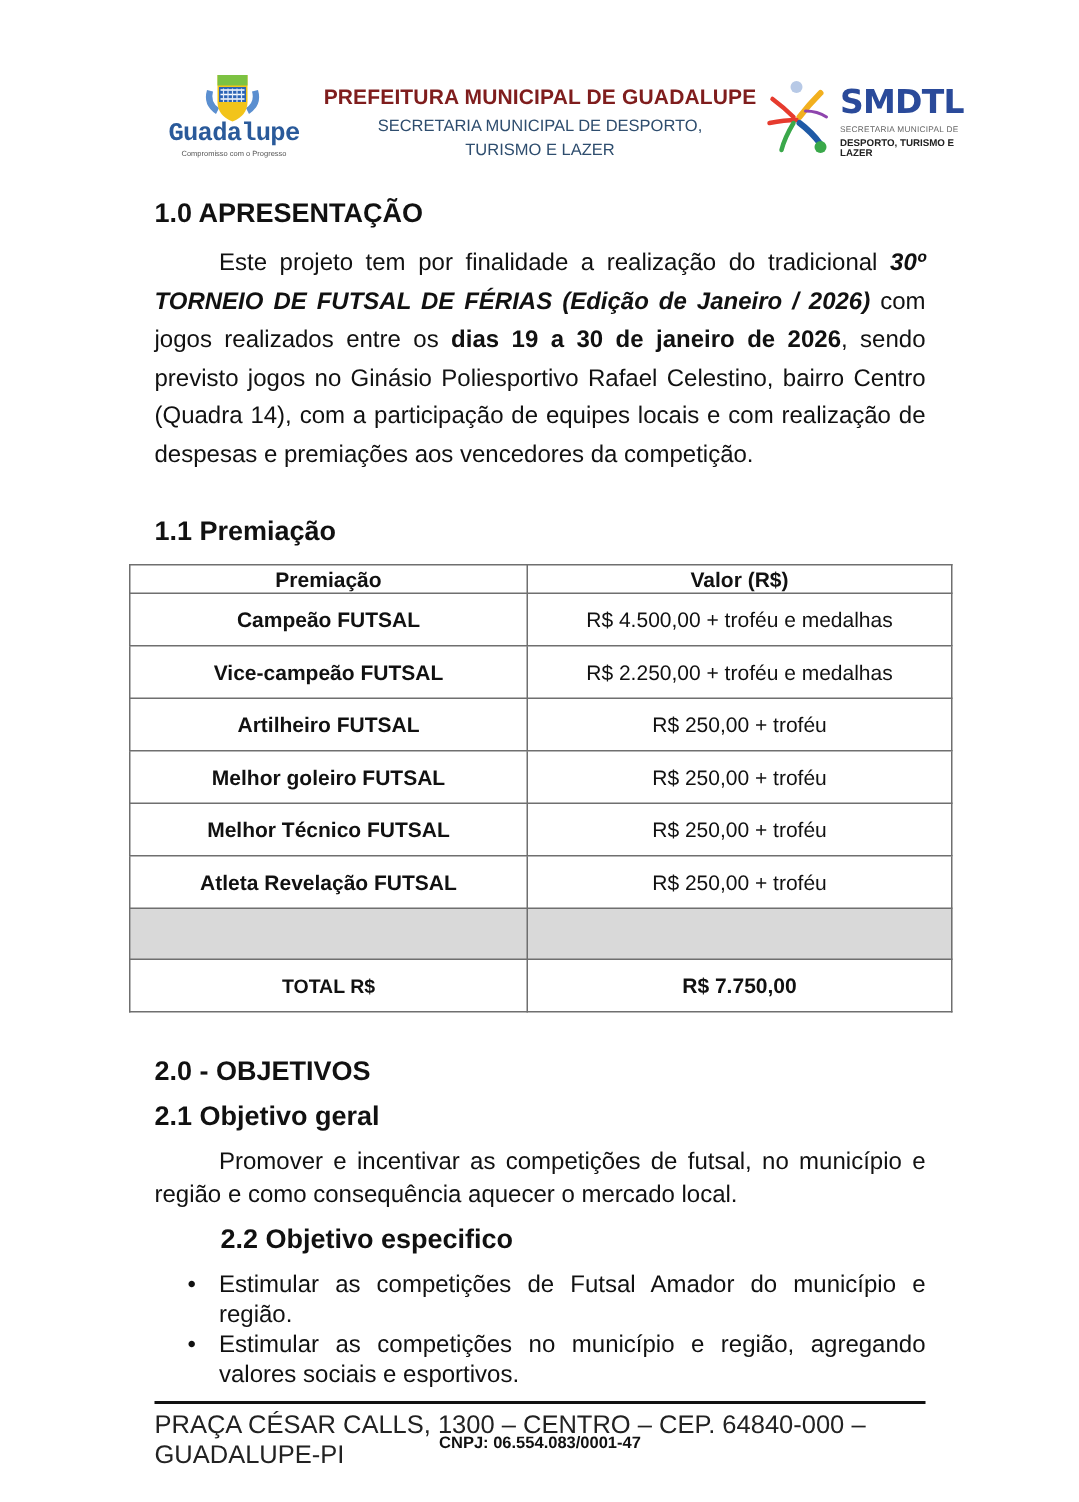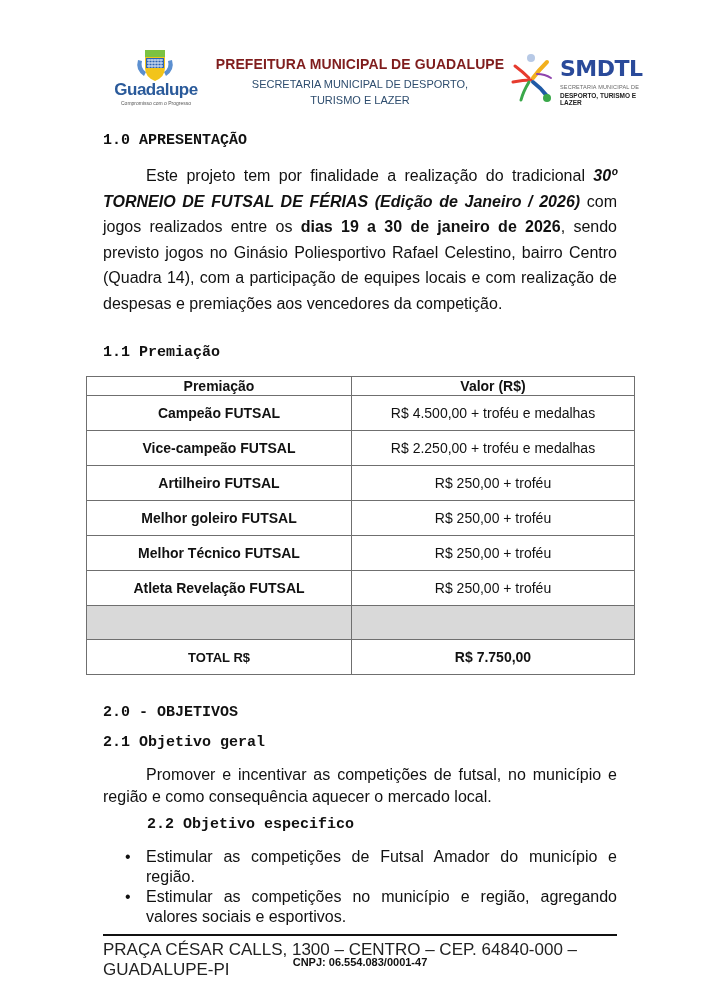--- a/index.html
+++ b/index.html
@@ -4,33 +4,33 @@
   <style>
     * { margin: 0; padding: 0; box-sizing: border-box; }
     html, body { width: 719px; height: 1001px; background: #ffffff; overflow: hidden; }
     body { position: relative; font-family: "Liberation Sans", sans-serif; color: #111; }
 
     
     .header { position: absolute; top: 0; left: 0; width: 719px; height: 120px; }
     .logo-left { position: absolute; left: 104px; top: 42px; width: 104px; height: 66px; }
     .crest { position: absolute; left: 30px; top: 6px; width: 42px; height: 34px; }
     .logo-left-name { position: absolute; left: 0; top: 38px; width: 104px; text-align: center;
-      font-family: Liberation Sans, sans-serif; font-weight: bold; font-size: 17px; color: #2a5a9a; letter-spacing: -0.5px; }
+      font-family: Liberation Mono, monospace; font-weight: bold; font-size: 17px; color: #2a5a9a; letter-spacing: -0.5px; }
     .logo-left-tag { position: absolute; left: 0; top: 58px; width: 104px; text-align: center; font-size: 5px; color: #555; }
 
     .header-titles { position: absolute; left: 210px; top: 56px; width: 300px; text-align: center; }
     .h-main { font-family: "Liberation Sans", sans-serif; font-weight: bold; font-size: 14px; color: #7f1d1d; letter-spacing: 0.1px; }
     .h-sub { font-family: "Liberation Sans", sans-serif; font-weight: normal; font-size: 11px; color: #2e4d6e; margin-top: 4px; line-height: 16px; }
 
     .logo-right { position: absolute; left: 507px; top: 50px; width: 150px; height: 60px; }
     .smdtl-mark { position: absolute; left: 0; top: 2px; width: 50px; height: 52px; }
     .smdtl-text { position: absolute; left: 53px; top: 6px; font-family: "DejaVu Sans", sans-serif; font-weight: bold; font-size: 22px; color: #2a4a9a; letter-spacing: -0.5px; }
     .smdtl-sub1 { position: absolute; left: 53px; top: 34px; font-size: 5.5px; color: #666; letter-spacing: 0.2px; }
     .smdtl-sub2 { position: absolute; left: 53px; top: 42px; font-size: 6.5px; font-weight: bold; color: #222; }
-    .sec-title { font-weight: bold; font-size: 15px; font-family: Liberation Mono, monospace; }
+    .sec-title { font-weight: bold; font-size: 18px; }
     .para { text-align: justify; text-indent: 43px; line-height: 25.5px; }
     .para b, .para .bi { font-weight: bold; }
     .para .bi { font-style: italic; }
 
     .t1 { position: absolute; left: 103px; top: 132px; }
     .p1 { position: absolute; left: 103px; top: 163px; width: 514px; }
     .t11 { position: absolute; left: 103px; top: 344px; }
 
     
     .prize-table { position: absolute; left: 86px; top: 376px; width: 549px; border-collapse: collapse; font-size: 14px; }

